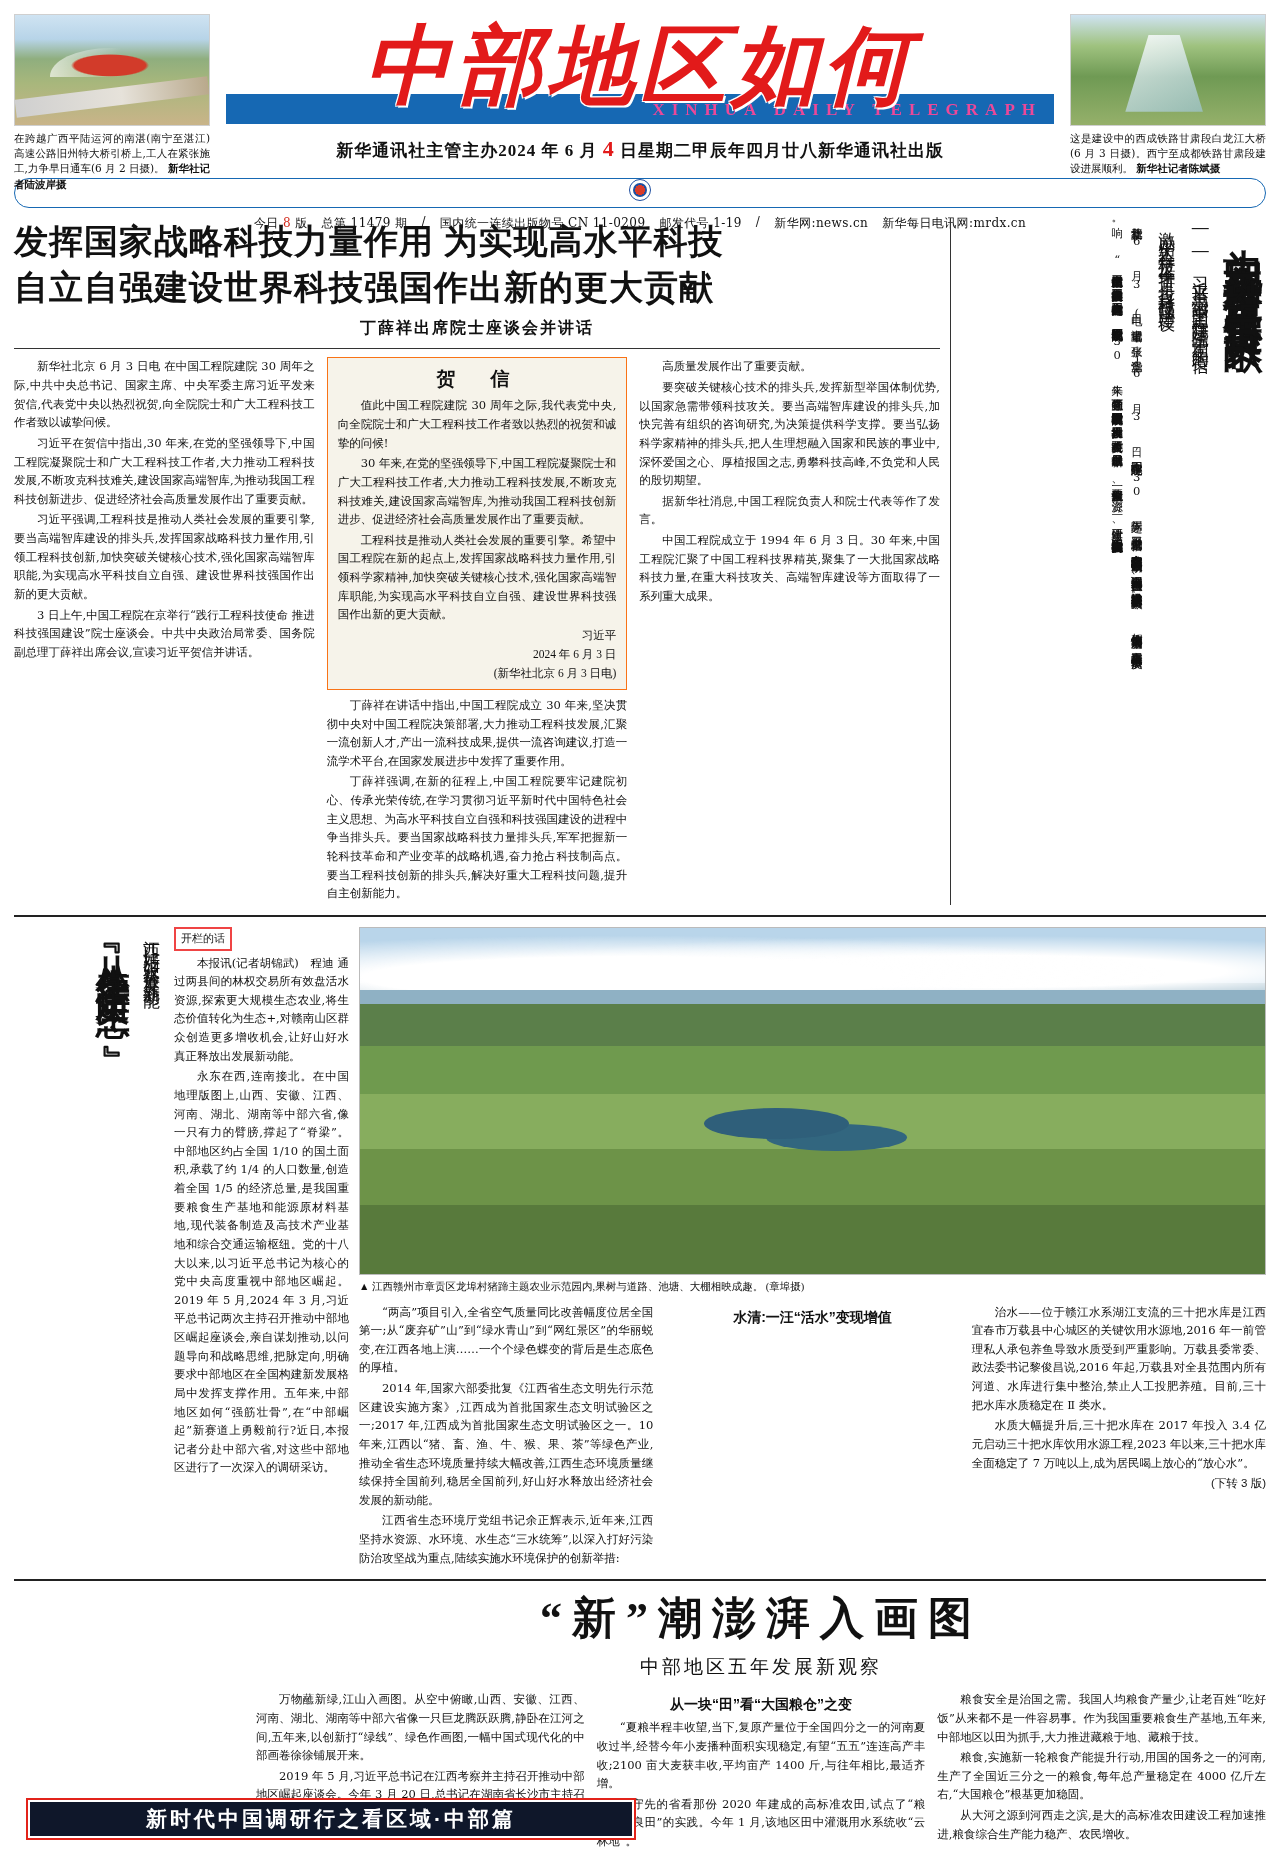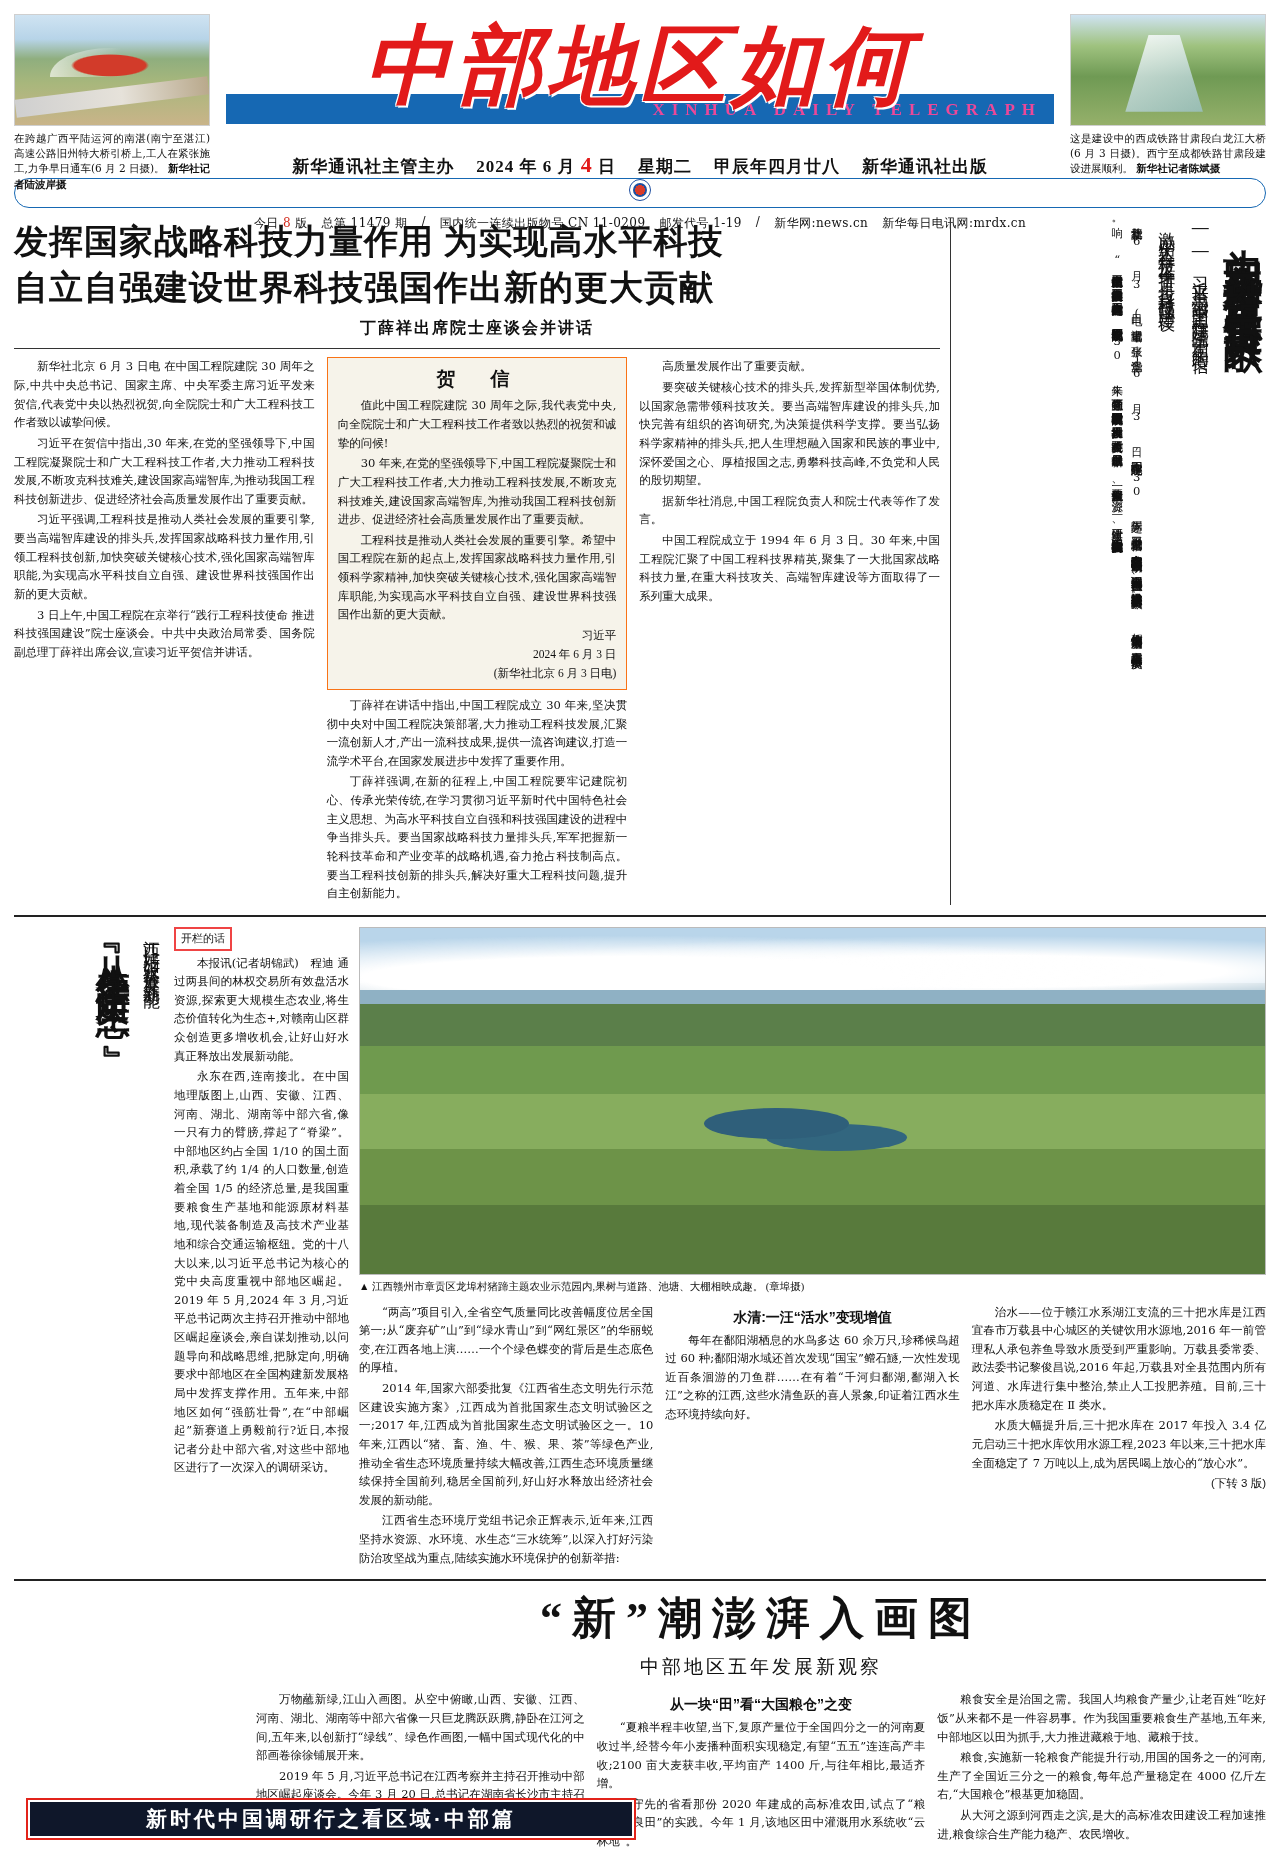--- a/index.html
+++ b/index.html
@@ -59,23 +59,23 @@
   .logo-bar {
     position: absolute; left: 6px; right: 6px; bottom: 6px; height: 30px;
     background: #1668b3; z-index: 1;
   }
   .logo-en {
     position: absolute; right: 18px; bottom: 10px; z-index: 2;
     color: #ec4899; font-family: "Liberation Serif", serif; font-weight: 700;
     font-size: 17px; letter-spacing: 7px;
   }
   .mh-dateline {
-    margin-top: 22px; font-family: "Liberation Serif", serif; font-weight: 700;
+    margin-top: 6px; font-family: "Liberation Serif", serif; font-weight: 700;
     font-size: 17px; letter-spacing: 1px; display: flex; justify-content: center;
-    gap: 22px; align-items: baseline;
+    align-items: baseline;
   }
   .mh-dateline .d4 { color: #e21a1a; font-size: 22px; }
 
   
   .infobar {
     margin-top: 8px; height: 30px; border: 1px solid #1668b3; border-radius: 16px;
     display: flex; align-items: center; padding: 0 12px; gap: 14px;
     font-size: 12px; font-family: "DejaVu Serif", serif; letter-spacing: .4px; flex-direction: column;
   }
   .seal {
@@ -310,23 +310,20 @@
       </div>
 
       <div class="cols3" style="margin-top:8px">
         <div class="c body">
           <p>“两高”项目引入,全省空气质量同比改善幅度位居全国第一;从“废弃矿”山”到“绿水青山”到“网红景区”的华丽蜕变,在江西各地上演……一个个绿色蝶变的背后是生态底色的厚植。</p>
           <p>2014 年,国家六部委批复《江西省生态文明先行示范区建设实施方案》,江西成为首批国家生态文明试验区之一;2017 年,江西成为首批国家生态文明试验区之一。10 年来,江西以“猪、畜、渔、牛、猴、果、茶”等绿色产业,推动全省生态环境质量持续大幅改善,江西生态环境质量继续保持全国前列,稳居全国前列,好山好水释放出经济社会发展的新动能。</p>
           <p>江西省生态环境厅党组书记余正辉表示,近年来,江西坚持水资源、水环境、水生态“三水统筹”,以深入打好污染防治攻坚战为重点,陆续实施水环境保护的创新举措:</p>
         </div>
         <div class="c">
           <div class="smallhead">水清:一汪“活水”变现增值</div>
-          <div class="body">
-            <p>每年在鄱阳湖栖息的水鸟多达 60 余万只,珍稀候鸟超过 60 种;鄱阳湖水域还首次发现“国宝”鳤石鱁,一次性发现近百条洄游的刀鱼群……在有着“千河归鄱湖,鄱湖入长江”之称的江西,这些水清鱼跃的喜人景象,印证着江西水生态环境持续向好。</p>
-          </div>
         </div>
         <div class="c body">
           <p>治水——位于赣江水系湖江支流的三十把水库是江西宜春市万载县中心城区的关键饮用水源地,2016 年一前管理私人承包养鱼导致水质受到严重影响。万载县委常委、政法委书记黎俊昌说,2016 年起,万载县对全县范围内所有河道、水库进行集中整治,禁止人工投肥养殖。目前,三十把水库水质稳定在 Ⅱ 类水。</p>
           <p>水质大幅提升后,三十把水库在 2017 年投入 3.4 亿元启动三十把水库饮用水源工程,2023 年以来,三十把水库全面稳定了 7 万吨以上,成为居民喝上放心的“放心水”。</p>
           <div class="jump">(下转 3 版)</div>
         </div>
       </div>
     </div>
   </div>
 

